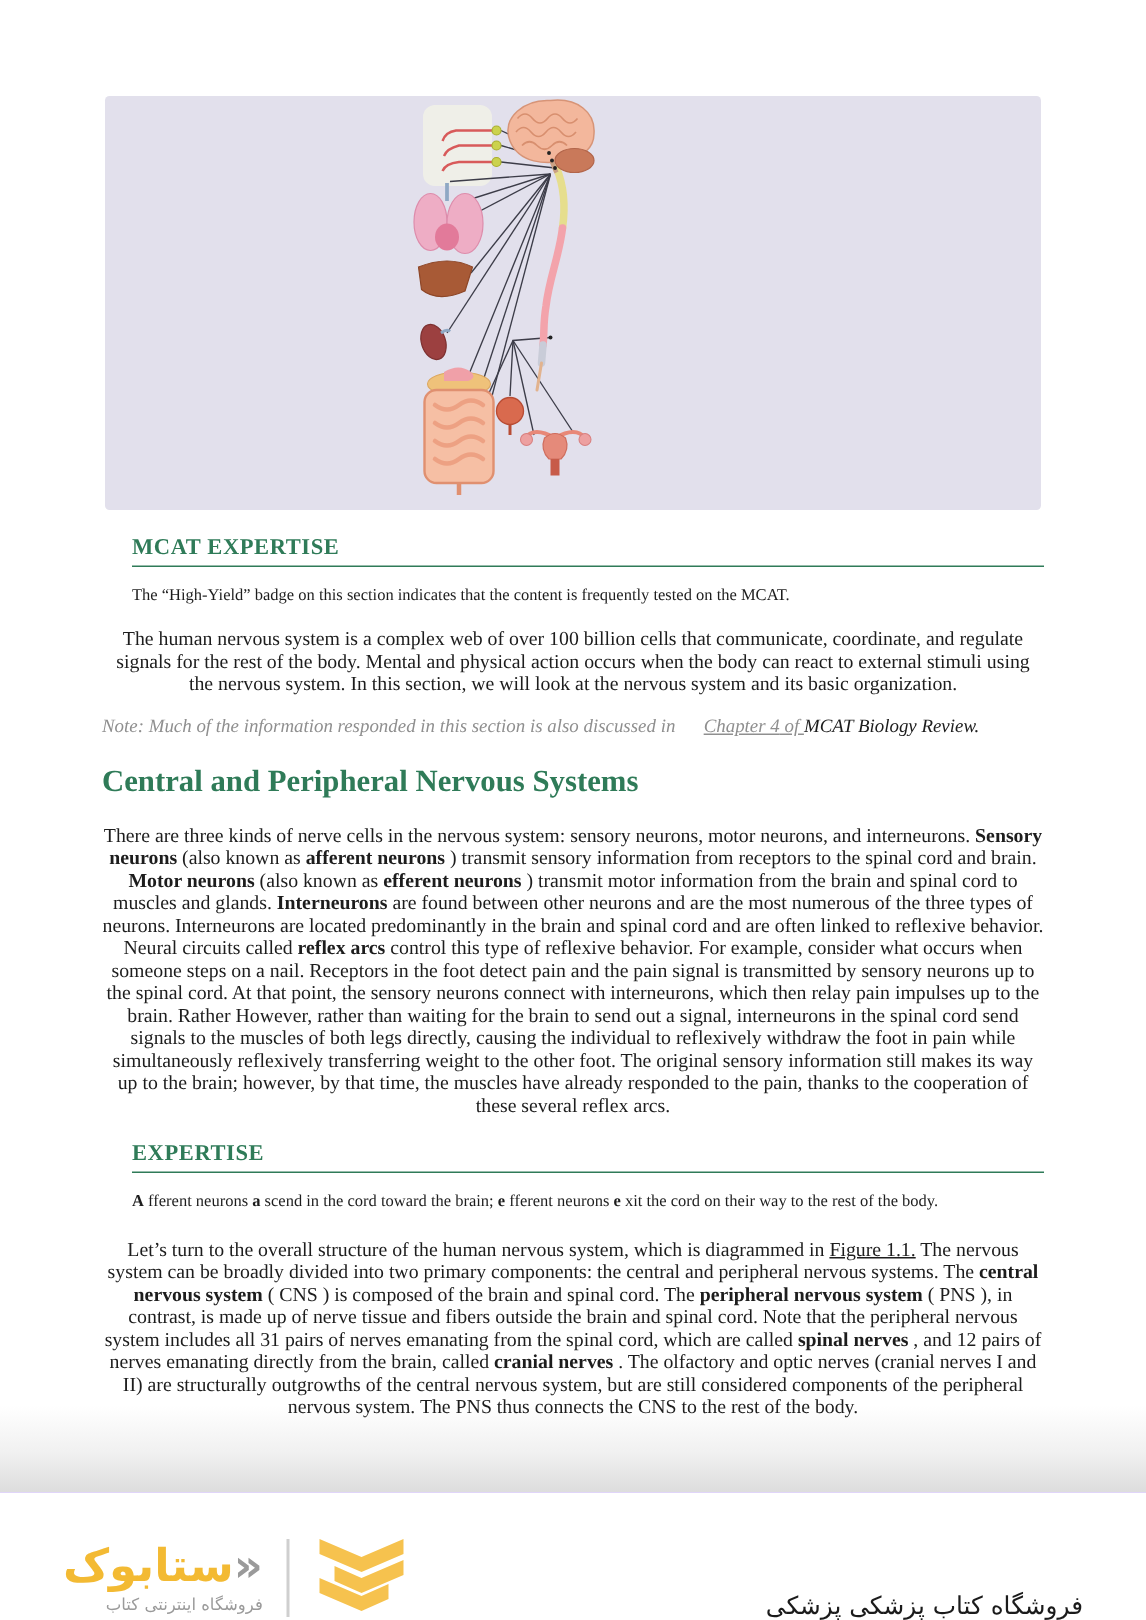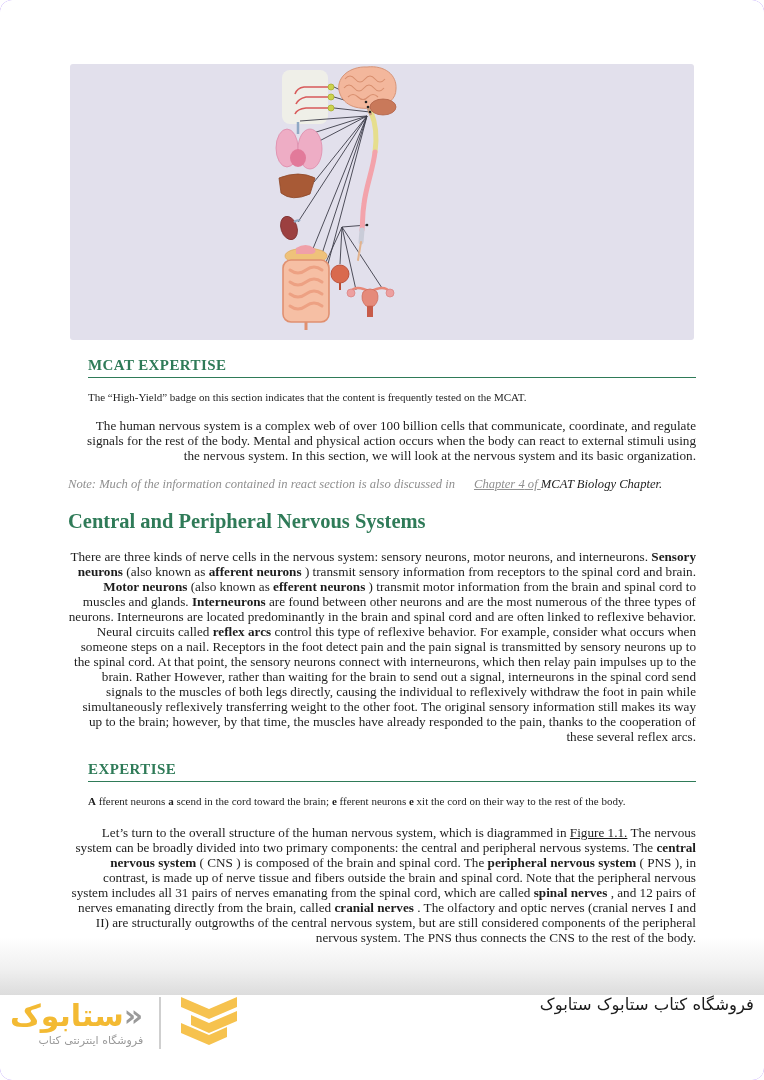--- a/index.html
+++ b/index.html
@@ -1,33 +1,33 @@
 <!DOCTYPE html>
 <html><head>
 <meta charset="utf-8">
 <style>
   html,body{margin:0;padding:0;background:#ffffff;}
   .sheet{position:relative;width:764px;height:1080px;background:#8b5cf6;overflow:hidden;
-         font-family:"Liberation Serif","DejaVu Serif",serif;color:#1d1d1d;border-radius:12px;}
+         font-family:"Liberation Serif","DejaVu Serif",serif;color:#1d1d1d;}
   .page-card{position:absolute;top:0;left:0;width:764px;height:995px;background:#fff;overflow:hidden;}
   .page-card::after{content:"";position:absolute;left:0;right:0;bottom:0;height:58px;
          background:linear-gradient(180deg,rgba(110,110,110,0) 0%,rgba(110,110,110,.10) 55%,rgba(110,110,110,.24) 100%);}
   .figure-box{margin:64px 70px 0 70px;width:624px;height:276px;background:#e2e0ec;border-radius:3px;}
   .content{padding:0 68px;}
   .subsection{margin:17px 0 0 20px;}
   .subsection .sub-title{color:#2f7b58;font-weight:700;font-size:15px;letter-spacing:.4px;
          border-bottom:1.5px solid #2f7b58;padding-bottom:3px;}
   .subsection .sub-body{margin-top:12px;font-size:11px;line-height:15px;}
-  p.body-par{margin:13px 0 0 0;font-size:13.2px;line-height:15px;text-align:right;}
+  p.body-par{margin:13px 0 0 0;font-size:13.2px;line-height:15px;text-align:center;}
   .note-line{margin:14px 0 0 0;font-size:12.6px;line-height:15px;color:#8f8f8f;font-style:italic;}
   h2.green-h2{margin:17px 0 16px 0;color:#2f7b58;font-size:20.5px;line-height:24px;font-weight:700;}
   .text-link{color:#1d1d1d;text-decoration:underline;cursor:pointer;}
   .note-line .text-link{color:#8f8f8f;}
   .footer{position:absolute;left:0;top:995px;width:764px;height:85px;background:#fff;
-          display:flex;align-items:flex-start;justify-content:space-between;padding:0 10px;box-sizing:border-box;}
+          display:flex;align-items:flex-end;justify-content:space-between;padding:0 42px;box-sizing:border-box;}
   .logo-group{display:flex;align-items:center;gap:10px;}
   .wordmark-col{display:flex;flex-direction:column;align-items:flex-end;}
   .wordmark{font-family:"DejaVu Sans","Liberation Sans",sans-serif;font-weight:700;font-size:30px;line-height:32px;color:#f3ba33;}
   .wordmark .guillemet{color:#9a9a9a;}
   .tagline{font-family:"DejaVu Sans","Liberation Sans",sans-serif;font-size:11px;color:#9a9a9a;margin-top:2px;}
   .logo-divider{width:2px;height:52px;background:#cfcfcf;margin:0 6px;}
   .site-col{display:flex;flex-direction:column;align-items:flex-end;gap:4px;}
   .store-name{font-family:"DejaVu Sans","Liberation Sans",sans-serif;font-size:16.5px;color:#1b1b1b;direction:rtl;}
   .site-url{font-family:"DejaVu Sans","Liberation Sans",sans-serif;font-weight:700;font-size:19px;letter-spacing:6px;color:#1b1b1b;}
 </style>
@@ -146,21 +146,21 @@
 
     <div class="content">
 
       <div class="subsection">
         <div class="sub-title">MCAT EXPERTISE</div>
         <div class="sub-body">The “High-Yield” badge on this section indicates that the content is frequently tested on the MCAT.</div>
       </div>
 
       <p class="body-par">The human nervous system is a complex web of over 100 billion cells that communicate, coordinate, and regulate signals for the rest of the body. Mental and physical action occurs when the body can react to external stimuli using the nervous system. In this section, we will look at the nervous system and its basic organization.</p>
 
-      <p class="note-line"><span style="font-style: italic;">Note: Much of the information contained in react section is also discussed in</span><span style="font-style: italic;">  </span><span class="text-link" style="font-style: italic; ">Chapter 4</span><span style="font-style: italic; text-decoration: underline;"> of </span><span style="color: rgb(29, 29, 29);">MCAT Biology Chapter.</span></p>
+      <p class="note-line"><span style="font-style: italic;">Note: Much of the information responded in this section is also discussed in</span><span style="font-style: italic;">  </span><span class="text-link" style="font-style: italic; ">Chapter 4</span><span style="font-style: italic; text-decoration: underline;"> of </span><span style="color: rgb(29, 29, 29);">MCAT Biology Review.</span></p>
 
       <h2 class="green-h2">Central and Peripheral Nervous Systems</h2>
 
       <p class="body-par" style="margin-top:4px;"><span>There are three kinds of nerve cells in the nervous system: sensory neurons, motor neurons, and interneurons. </span><span style="font-weight: 700;">Sensory neurons</span><span> (also known as </span><span style="font-weight: 700;">afferent neurons</span><span> ) transmit sensory information from receptors to the spinal cord and brain. </span><span style="font-weight: 700;">Motor neurons</span><span> (also known as </span><span style="font-weight: 700;">efferent neurons</span><span> ) transmit motor information from the brain and spinal cord to muscles and glands. </span><span style="font-weight: 700;">Interneurons</span><span> are found between other neurons and are the most numerous of the three types of neurons. Interneurons are located predominantly in the brain and spinal cord and are often linked to reflexive behavior. Neural circuits called </span><span style="font-weight: 700;">reflex arcs</span><span> control this type of reflexive behavior. For example, consider what occurs when someone steps on a nail. Receptors in the foot detect pain and the pain signal is transmitted by sensory neurons up to the spinal cord. At that point, the sensory neurons connect with interneurons, which then relay pain impulses up to the brain. Rather However, rather than waiting for the brain to send out a signal, interneurons in the spinal cord send signals to the muscles of both legs directly, causing the individual to reflexively withdraw the foot in pain while simultaneously reflexively transferring weight to the other foot. The original sensory information still makes its way up to the brain; however, by that time, the muscles have already responded to the pain, thanks to the cooperation of these several reflex arcs.</span></p>
 
       <div class="subsection">
         <div class="sub-title">EXPERTISE</div>
         <div class="sub-body"><span style="font-weight: 700;">A</span><span> fferent neurons </span><span style="font-weight: 700;">a</span><span> scend in the cord toward the brain; </span><span style="font-weight: 700;">e</span><span> fferent neurons </span><span style="font-weight: 700;">e</span><span> xit the cord on their way to the rest of the body.</span></div>
       </div>
 
@@ -176,16 +176,16 @@
         <div class="tagline" dir="rtl">فروشگاه اینترنتی کتاب</div>
       </div>
       <div class="logo-divider"></div>
       <svg width="64" height="56" viewBox="0 0 64 56">
         <path d="M4,2 L32,14 L60,2 L60,12 L32,24 L4,12 Z" fill="#f6c24e"></path>
         <path d="M14,20 L32,28 L60,16 L60,26 L32,38 L14,30 Z" fill="#f6c24e"></path>
         <path d="M4,28 L32,40 L50,32 L50,42 L32,50 L4,38 Z" fill="#f6c24e"></path>
       </svg>
     </div>
     <div class="site-col">
-      <div class="store-name">فروشگاه کتاب ستابوک ستابوک</div>
+      <div class="store-name">فروشگاه کتاب پزشکی پزشکی</div>
     </div>
   </div>
 </div>
 
 </body></html>

